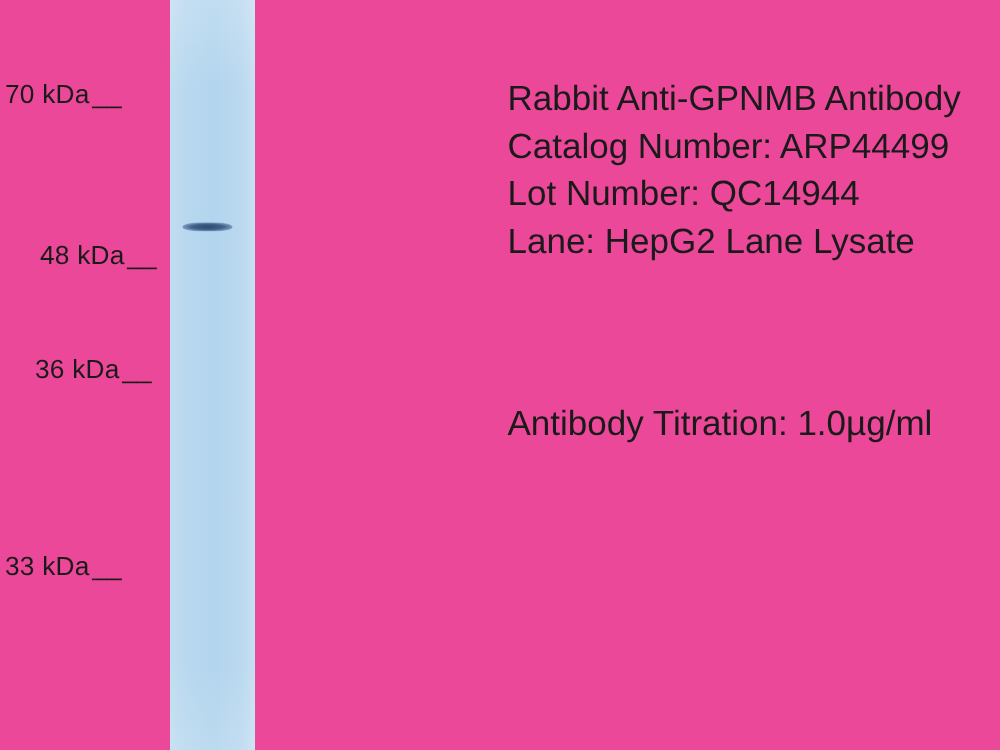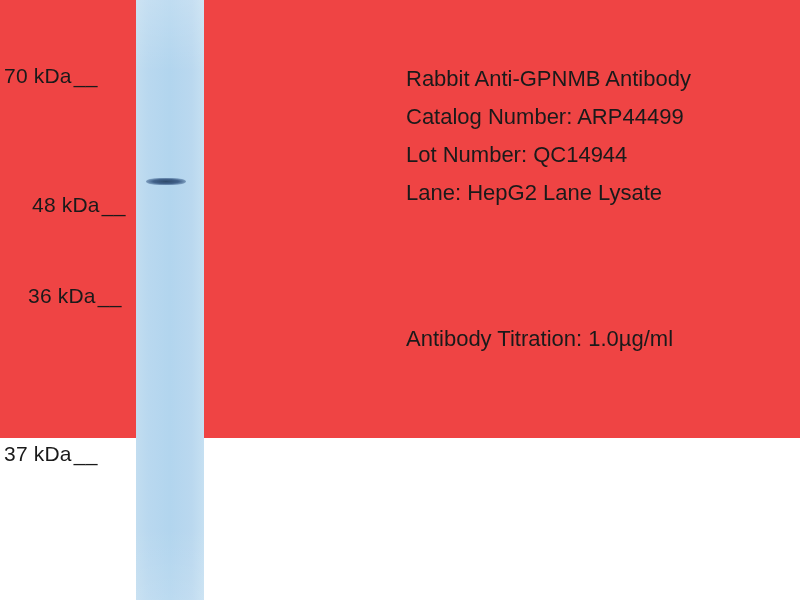--- a/index.html
+++ b/index.html
@@ -9,22 +9,22 @@
   body {
     width: 800px;
     height: 600px;
     background: #ffffff;
     font-family: "Liberation Sans", sans-serif;
     overflow: hidden;
   }
   #figure {
     position: relative;
     width: 800px;
-    height: 438px;
-    background: #ef4444;
+    height: 600px;
+    background: #ec4899;
   }
 
   
   .marker {
     position: absolute;
     left: 4px;
     font-size: 21px;
     color: #1a1a1a;
     white-space: nowrap;
     letter-spacing: 0.2px;
@@ -71,21 +71,21 @@
         #41618a 45%,
         rgba(90,125,165,0.55) 75%,
         rgba(150,185,215,0.0) 100%);
     filter: blur(0.6px);
   }
 
   
   .info-block {
     position: absolute;
     left: 406px;
-    font-size: 22px;
+    font-size: 28px;
     color: #1a1a1a;
     line-height: 38px;
     white-space: nowrap;
   }
   #info-main { top: 60px; }
   #info-secondary { top: 320px; }
   .info-line { display: block; }
 </style>
 </head>
 <body>
@@ -95,21 +95,21 @@
   <div class="marker" style="top:64px;">
     <span>70 kDa</span><span class="tick">__</span>
   </div>
   <div class="marker" style="top:193px;margin-left:28px;">
     <span>48 kDa</span><span class="tick">__</span>
   </div>
   <div class="marker" style="top:284px;margin-left:24px;">
     <span>36 kDa</span><span class="tick">__</span>
   </div>
   <div class="marker" style="top:442px;">
-    <span>37 kDa</span><span class="tick">__</span>
+    <span>33 kDa</span><span class="tick">__</span>
   </div>
 
   <div id="lane">
     <div class="lane-sheen"></div>
     <div class="band" style="top:178px;"></div>
   </div>
 
   <div class="info-block" id="info-main">
     <span class="info-line">Rabbit Anti-GPNMB Antibody</span>
     <span class="info-line">Catalog Number: ARP44499</span>

